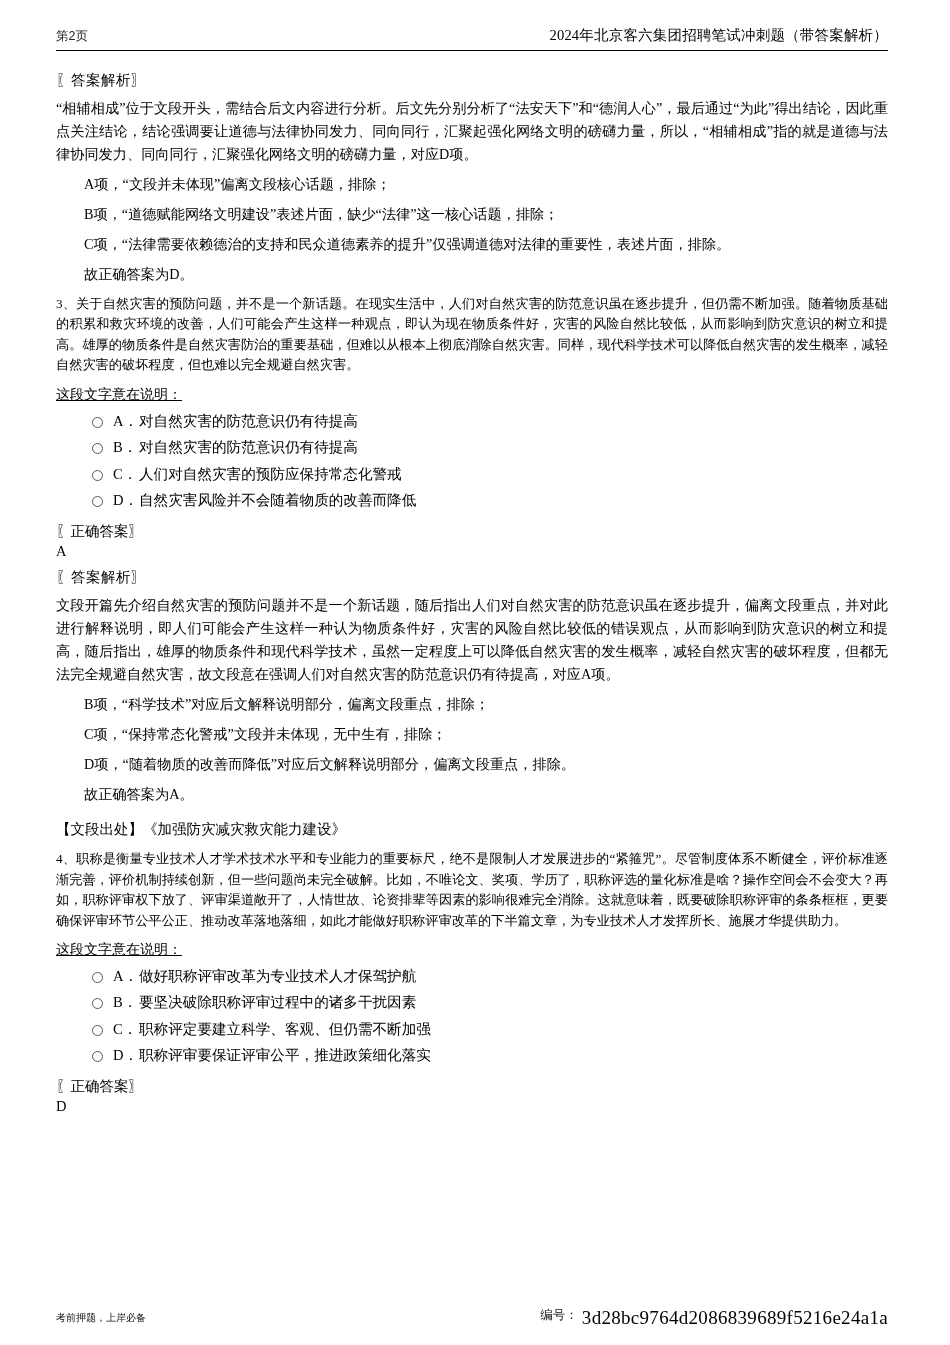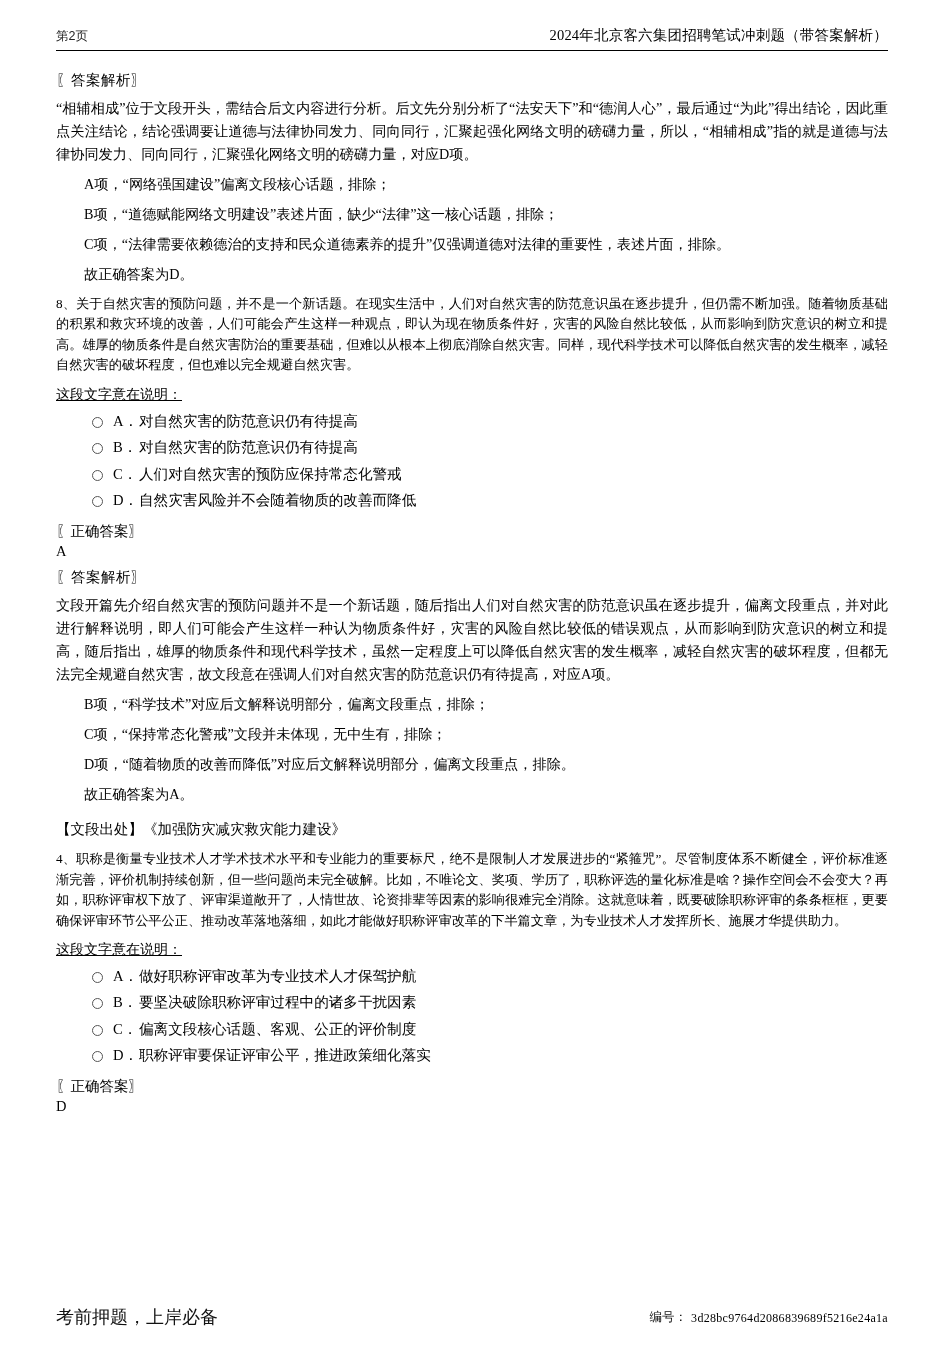--- a/index.html
+++ b/index.html
@@ -122,62 +122,62 @@
     position: absolute;
     left: 0;
     right: 0;
     bottom: 16px;
     padding: 0 56px;
     display: flex;
     align-items: center;
     justify-content: space-between;
   }
   .footer-left {
-    font-size: 18px;
+    font-size: 10px;
     color: #111;
     font-family: "Liberation Sans", sans-serif;
   }
   .footer-right {
     font-size: 12.5px;
     color: #111;
     display: flex;
-    align-items: flex-end;
+    align-items: flex-start;
     gap: 4px;
   }
   .serial-code {
     font-family: "Liberation Serif", serif;
-    font-size: 12px;
+    font-size: 19px;
     letter-spacing: 0.3px;
     color: #000;
   }
 </style>
 </head>
 <body>
 
 <div class="page">
 
   <div class="header">
     <div class="header-left">第2页</div>
     <div class="header-right">2024年北京客六集团招聘笔试冲刺题（带答案解析）</div>
   </div>
   <div class="header-rule"></div>
 
   <div class="content">
 
     <div class="sec-label">〖答案解析〗</div>
 
     <div class="para">“相辅相成”位于文段开头，需结合后文内容进行分析。后文先分别分析了“法安天下”和“德润人心”，最后通过“为此”得出结论，因此重点关注结论，结论强调要让道德与法律协同发力、同向同行，汇聚起强化网络文明的磅礴力量，所以，“相辅相成”指的就是道德与法律协同发力、同向同行，汇聚强化网络文明的磅礴力量，对应D项。</div>
-    <div class="para pad">A项，“网络强国建设”偏离文段核心话题，排除；</div>
+    <div class="para pad">A项，“文段并未体现”偏离文段核心话题，排除；</div>
     <div class="para pad">B项，“道德赋能网络文明建设”表述片面，缺少“法律”这一核心话题，排除；</div>
     <div class="para pad">C项，“法律需要依赖德治的支持和民众道德素养的提升”仅强调道德对法律的重要性，表述片面，排除。</div>
     <div class="para pad">故正确答案为D。</div>
 
 
     <div class="qblock">
-      <div class="qtext">8、关于自然灾害的预防问题，并不是一个新话题。在现实生活中，人们对自然灾害的防范意识虽在逐步提升，但仍需不断加强。随着物质基础的积累和救灾环境的改善，人们可能会产生这样一种观点，即认为现在物质条件好，灾害的风险自然比较低，从而影响到防灾意识的树立和提高。雄厚的物质条件是自然灾害防治的重要基础，但难以从根本上彻底消除自然灾害。同样，现代科学技术可以降低自然灾害的发生概率，减轻自然灾害的破坏程度，但也难以完全规避自然灾害。</div>
+      <div class="qtext">3、关于自然灾害的预防问题，并不是一个新话题。在现实生活中，人们对自然灾害的防范意识虽在逐步提升，但仍需不断加强。随着物质基础的积累和救灾环境的改善，人们可能会产生这样一种观点，即认为现在物质条件好，灾害的风险自然比较低，从而影响到防灾意识的树立和提高。雄厚的物质条件是自然灾害防治的重要基础，但难以从根本上彻底消除自然灾害。同样，现代科学技术可以降低自然灾害的发生概率，减轻自然灾害的破坏程度，但也难以完全规避自然灾害。</div>
       <div class="qprompt">这段文字意在说明：</div>
       <div class="options">
         <div class="opt">
           <span class="radio"></span>
           <span class="opt-letter">A．</span>
           <span>对自然灾害的防范意识仍有待提高</span>
         </div>
         <div class="opt">
           <span class="radio"></span>
           <span class="opt-letter">B．</span>
@@ -217,21 +217,21 @@
           <span>做好职称评审改革为专业技术人才保驾护航</span>
         </div>
         <div class="opt">
           <span class="radio"></span>
           <span class="opt-letter">B．</span>
           <span>要坚决破除职称评审过程中的诸多干扰因素</span>
         </div>
         <div class="opt">
           <span class="radio"></span>
           <span class="opt-letter">C．</span>
-          <span>偏离文段核心话题、客观、公正的评价制度</span>
+          <span>职称评定要建立科学、客观、但仍需不断加强</span>
         </div>
         <div class="opt">
           <span class="radio"></span>
           <span class="opt-letter">D．</span>
           <span>职称评审要保证评审公平，推进政策细化落实</span>
         </div>
       </div>
       <div class="ans-label">〖正确答案〗</div>
       <div class="ans-value">D</div>
     </div>

